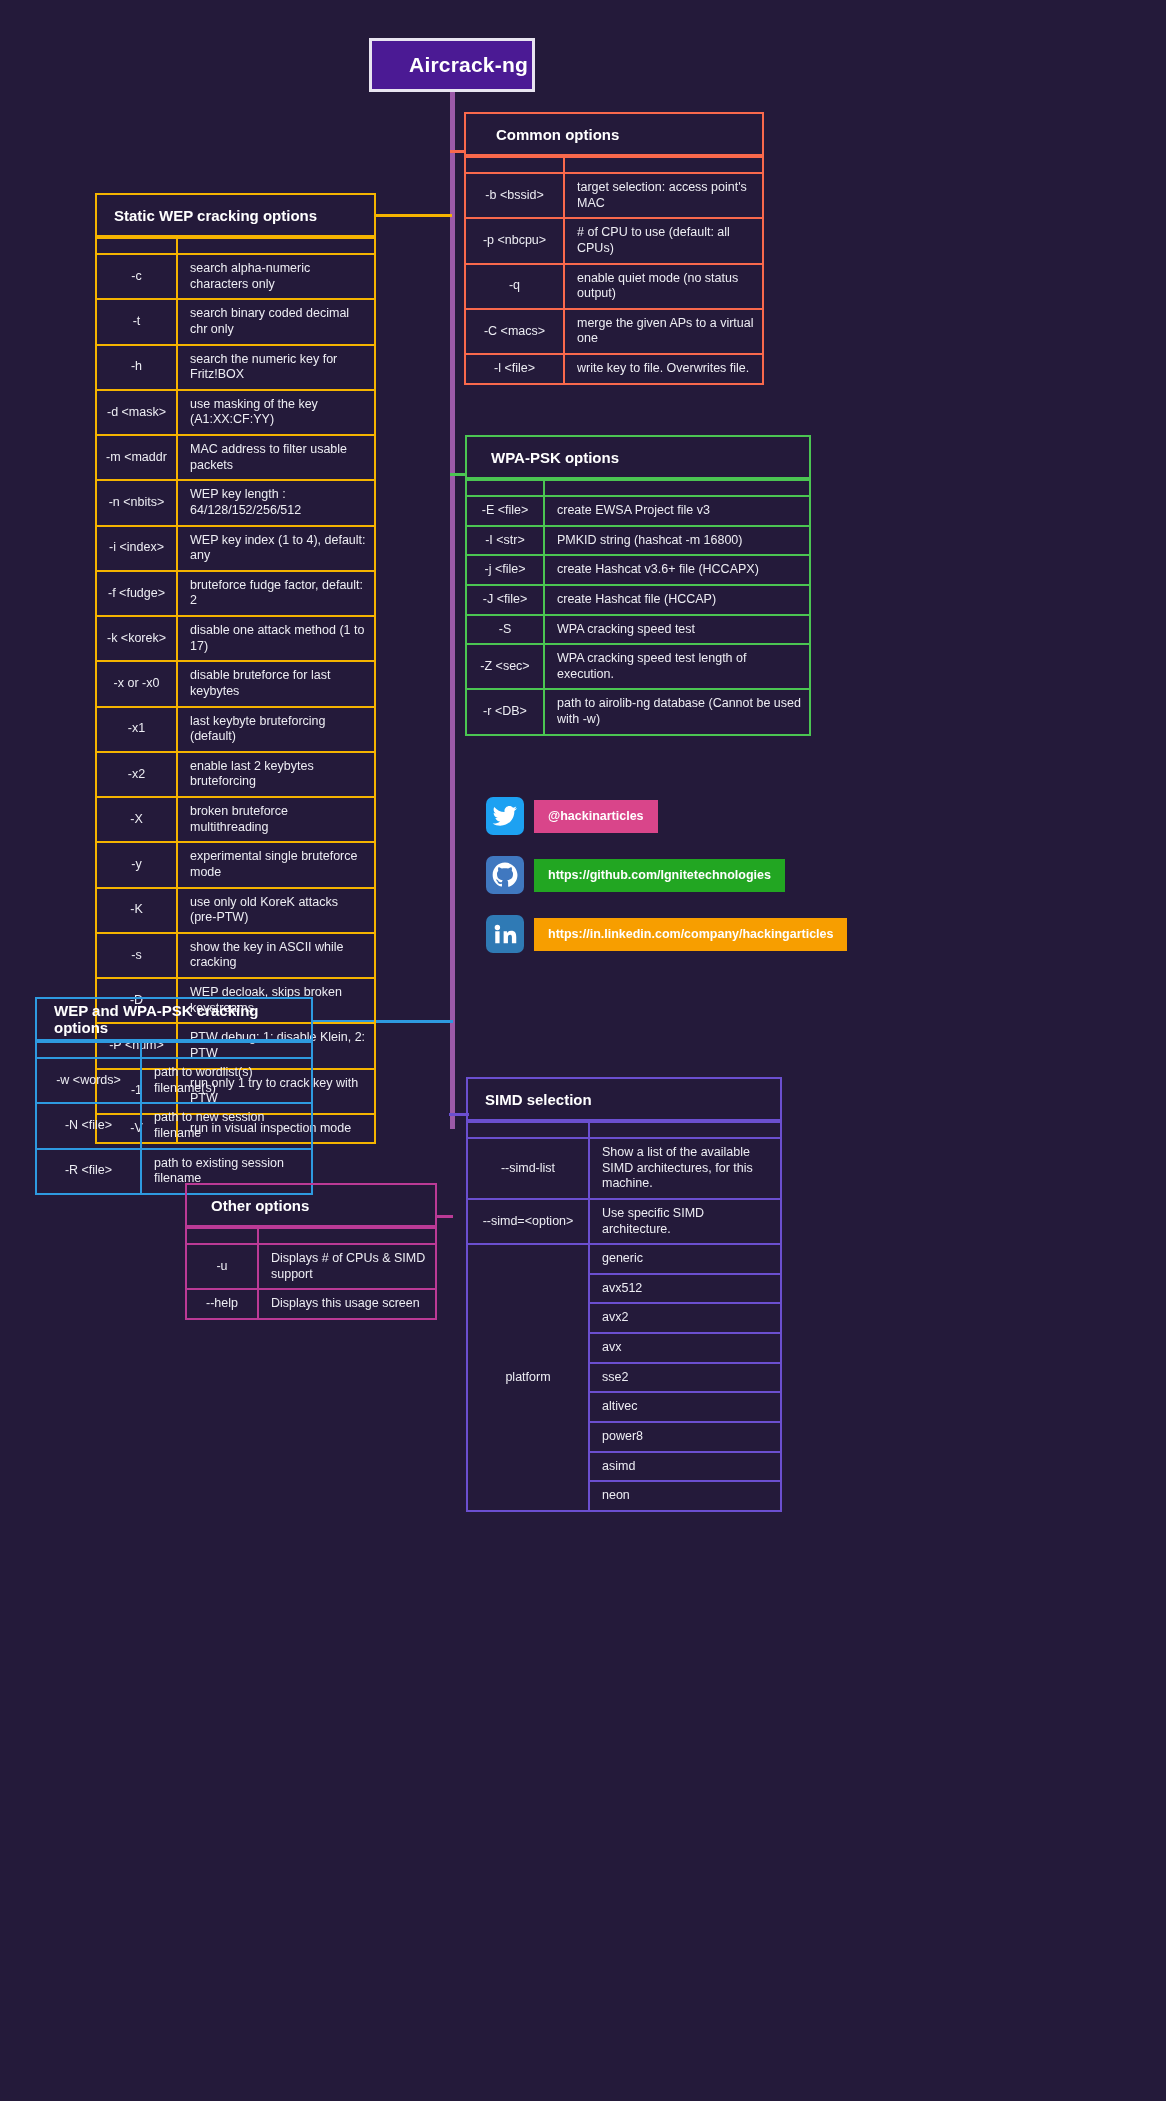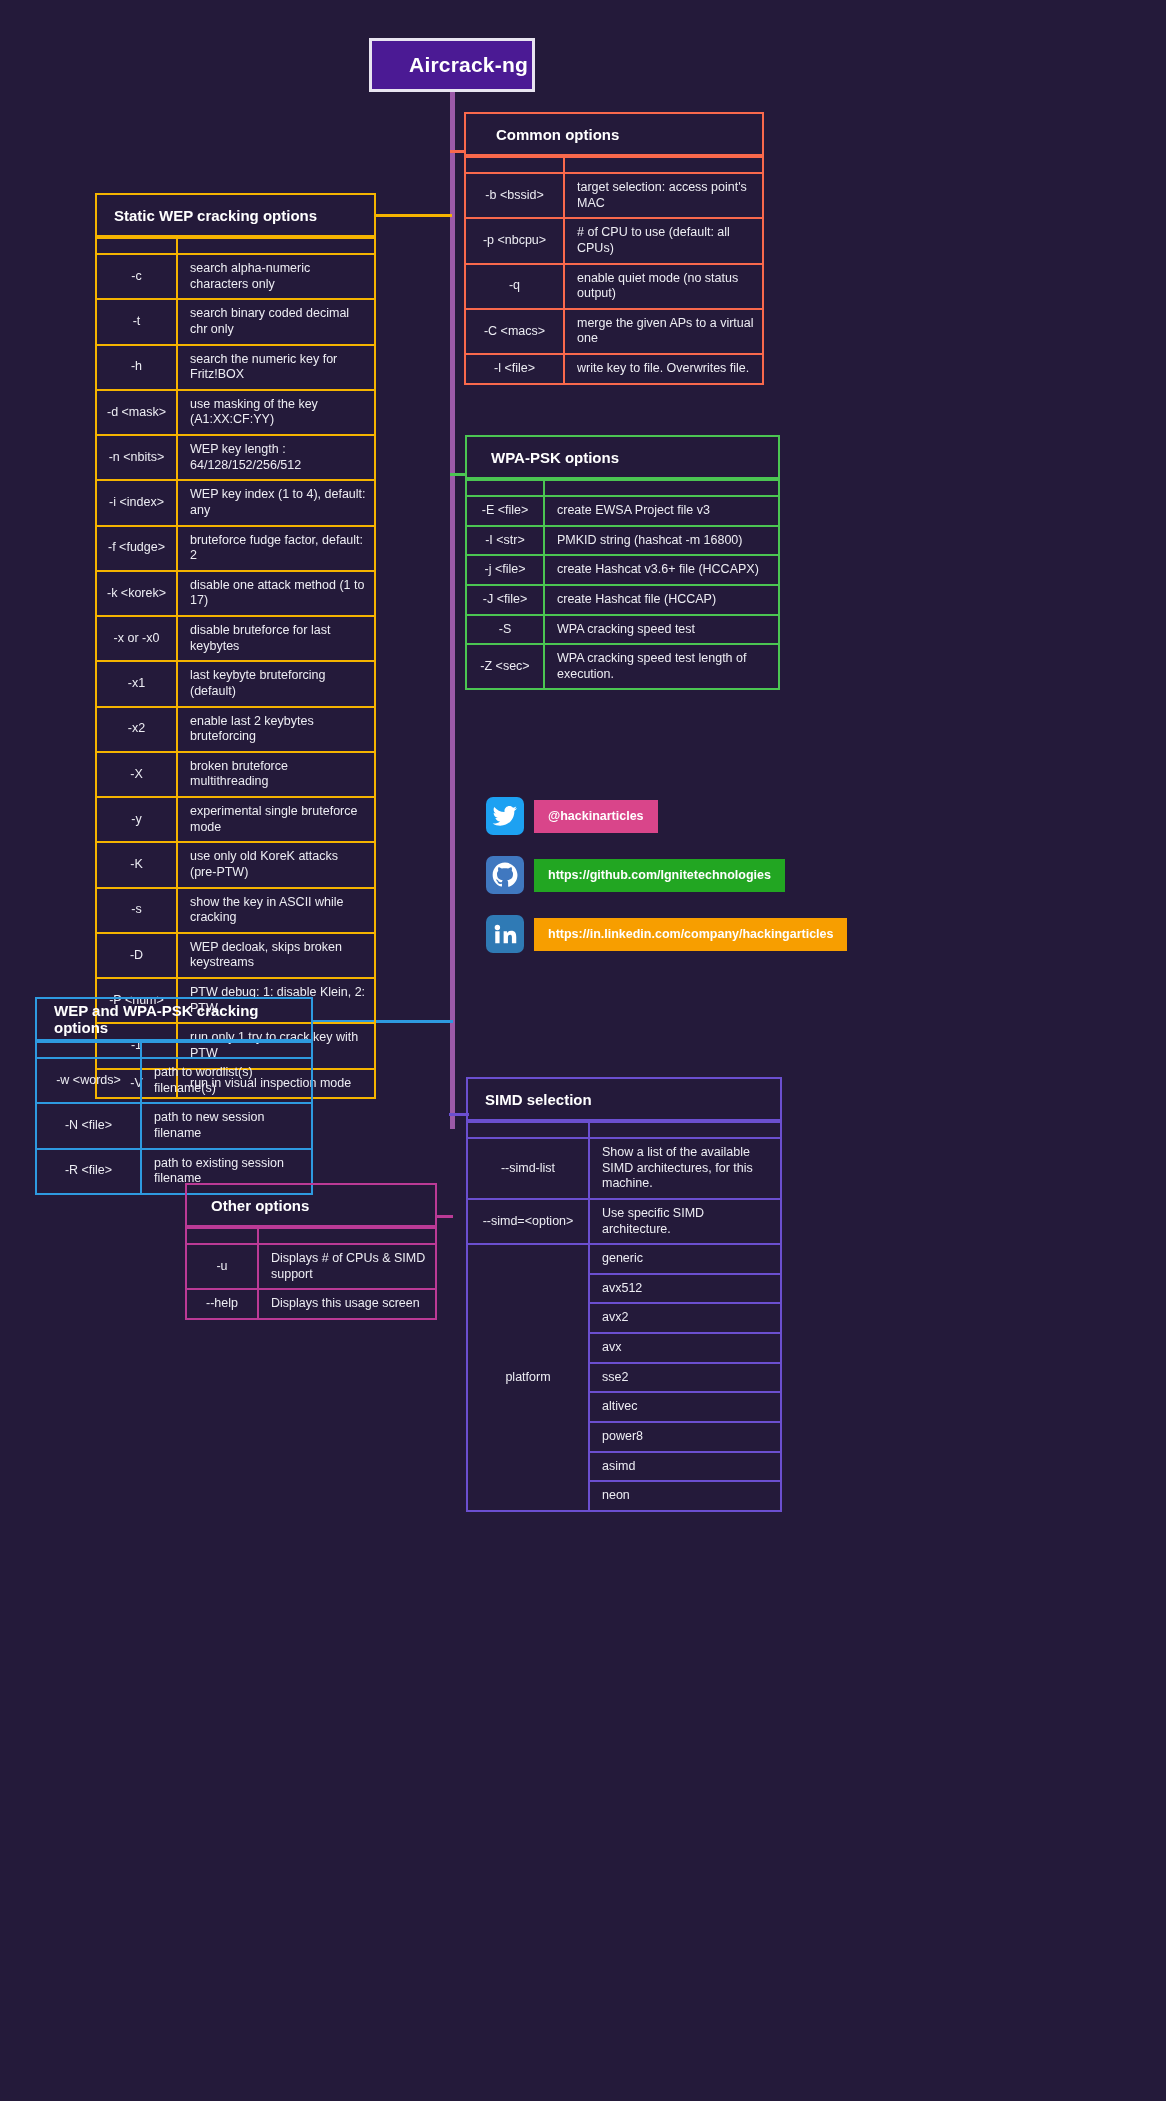--- a/index.html
+++ b/index.html
@@ -75,21 +75,21 @@
   .t-yellow .title-cell, .t-yellow td { border-color: #f5b400; }
   .t-orange .title-cell, .t-orange td { border-color: #f9694c; }
   .t-green  .title-cell, .t-green  td { border-color: #4bc552; }
   .t-blue   .title-cell, .t-blue   td { border-color: #2e9ae0; }
   .t-pink   .title-cell, .t-pink   td { border-color: #bb3a96; }
   .t-indigo .title-cell, .t-indigo td { border-color: #6b4fd0; }
 
   
   #node-wep      { left: 95px;  top: 193px;  width: 281px; }
   #node-common   { left: 464px; top: 112px;  width: 300px; }
-  #node-wpa      { left: 465px; top: 435px;  width: 315px; }
+  #node-wpa      { left: 465px; top: 435px;  width: 346px; }
   #node-wepwpa   { left: 35px;  top: 997px;  width: 278px; }
   #node-other    { left: 185px; top: 1183px; width: 252px; }
   #node-simd     { left: 466px; top: 1077px; width: 316px; }
 
   
   #node-wep .title-cell  { padding-left: 17px; }
   #node-common .title-cell { padding-left: 30px; }
   #node-wpa .title-cell  { padding-left: 24px; }
   #node-wepwpa .title-cell { padding-left: 17px; }
   #node-other .title-cell { padding-left: 24px; }
@@ -173,20 +173,24 @@
           </tr>
       <tr>
             <td class="k">-h</td>
             <td class="v">search the numeric key for Fritz!BOX</td>
           </tr>
       <tr>
             <td class="k">-d &lt;mask&gt;</td>
             <td class="v">use masking of the key (A1:XX:CF:YY)</td>
           </tr>
       <tr>
+            <td class="k">-m &lt;maddr</td>
+            <td class="v">MAC address to filter usable packets</td>
+          </tr>
+      <tr>
             <td class="k">-n &lt;nbits&gt;</td>
             <td class="v">WEP key length :  64/128/152/256/512</td>
           </tr>
       <tr>
             <td class="k">-i &lt;index&gt;</td>
             <td class="v">WEP key index (1 to 4), default: any</td>
           </tr>
       <tr>
             <td class="k">-f &lt;fudge&gt;</td>
             <td class="v">bruteforce fudge factor,  default: 2</td>
@@ -299,20 +303,24 @@
             <td class="k">-J &lt;file&gt;</td>
             <td class="v">create Hashcat file (HCCAP)</td>
           </tr>
       <tr>
             <td class="k">-S</td>
             <td class="v">WPA cracking speed test</td>
           </tr>
       <tr>
             <td class="k">-Z &lt;sec&gt;</td>
             <td class="v">WPA cracking speed test length of execution.</td>
+          </tr>
+      <tr>
+            <td class="k">-r &lt;DB&gt;</td>
+            <td class="v">path to airolib-ng database (Cannot be used with -w)</td>
           </tr>
     </tbody>
       </table>
   </div>
 
   <div class="node t-blue" id="node-wepwpa">
     <div class="title-cell">WEP and WPA-PSK cracking options</div>
     <table>
       <tbody>
           <tr class="spacer">

